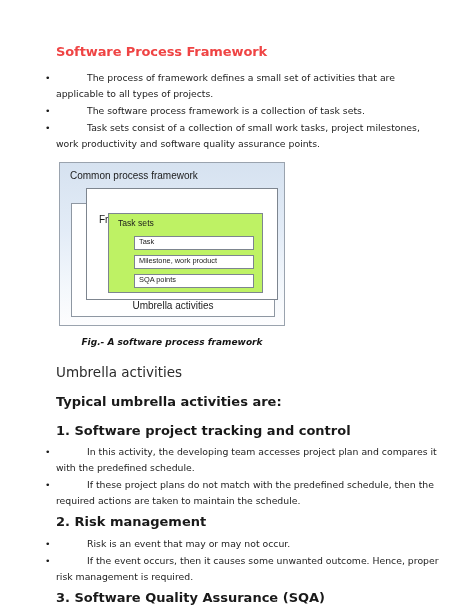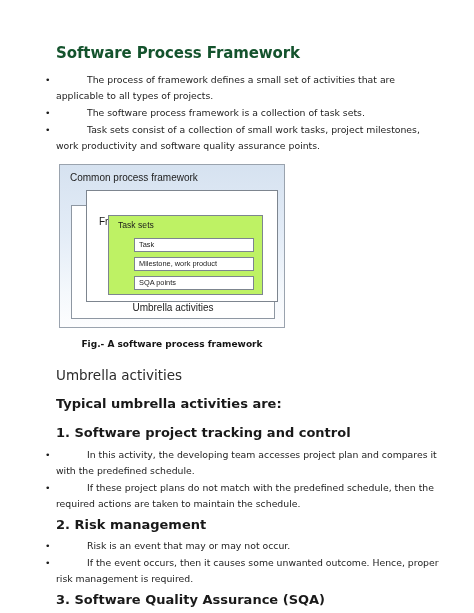--- a/index.html
+++ b/index.html
@@ -21,26 +21,26 @@
     position: relative;
     width: 474px;
     height: 613px;
     background: #ffffff;
     box-sizing: border-box;
     padding: 44px 34px 0 56px;
   }
 
   
   .doc-title {
-    font-size: 15px;
+    font-size: 13px;
     font-weight: bold;
     letter-spacing: -0.1px;
     line-height: 1.2;
     margin: 0 0 10px 0;
-    color: #14532d;
+    color: #ef4444;
   }
 
   .h2-plain {
     font-size: 13.5px;
     font-weight: normal;
     line-height: 1.25;
     margin: 0 0 12px 0;
     color: #2b2b2b;
   }
 
@@ -188,20 +188,21 @@
   }
 
   .fig-caption {
     margin: 11px 0 0 0;
     width: 226px;
     text-align: center;
     font-size: 9px;
     font-weight: bold;
     color: #141414;
     line-height: 1.3;
+    font-style: italic;
   }
 
   .section-gap {
     height: 16px;
   }
 </style>
 </head>
 <body>
 
 <div class="page">

